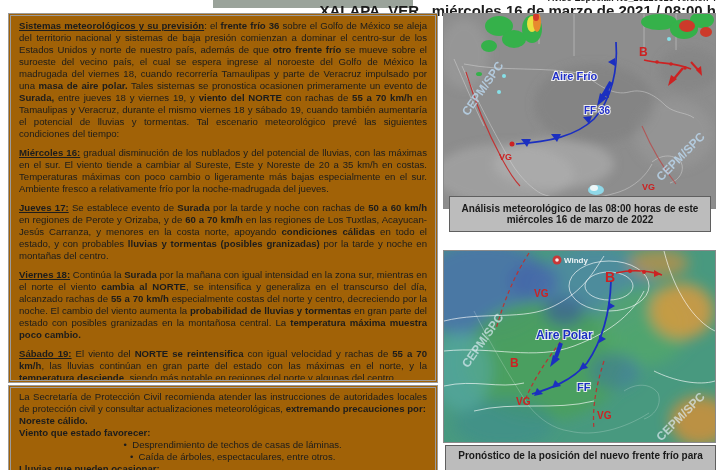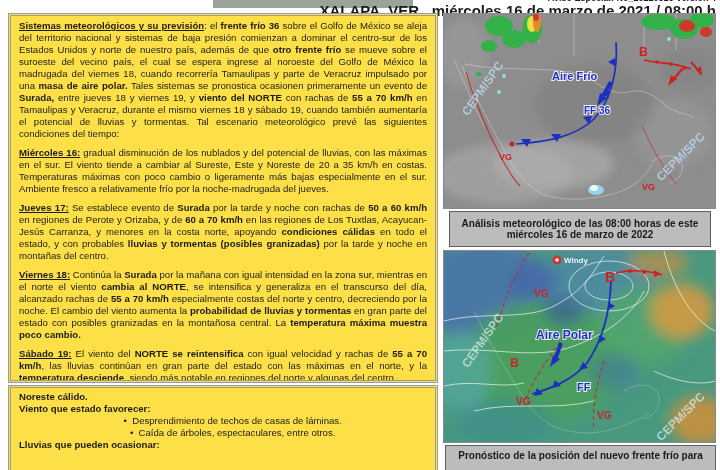--- a/index.html
+++ b/index.html
@@ -7,40 +7,40 @@
         font-family:"Liberation Sans",sans-serif;color:#1c1c1c;}
 
   
   .banner{position:absolute;left:213px;top:-17px;width:200px;height:25px;background:#9aa39a;
           color:#e2e7df;font-weight:bold;font-size:13px;text-align:center;line-height:25px;
           white-space:nowrap;overflow:hidden;}
   .meta-top{position:absolute;right:4px;top:-7px;font-size:9px;font-weight:bold;white-space:nowrap;}
   .dateline{position:absolute;right:4px;top:2px;font-size:15px;font-weight:bold;white-space:nowrap;}
 
   
-  .txtbox{position:absolute;left:8px;width:430px;border:3px double #9b9b9b;background:#fde047;
+  .txtbox{position:absolute;left:8px;width:430px;border:3px double #9b9b9b;background:#a16207;
           box-sizing:border-box;text-align:justify;font-size:9.6px;line-height:12px;overflow:hidden;}
   #box-forecast{top:13px;height:370px;padding:4px 8px 0 8px;}
   #box-advisory{top:385px;height:110px;padding:3px 8px 0 8px;}
   .para{margin:0 0 7px 0;}
   .b{font-weight:bold;}
   .u{text-decoration:underline;}
   .adv-line{position:relative;margin:0;}
   .adv-line .dot{display:inline-block;width:14px;margin-left:14px;}
   .adv-line.bullet{text-align:center;}
 
   
   .mapwrap{position:absolute;left:443px;width:273px;border:1px solid #8a8a8a;box-sizing:border-box;
            overflow:hidden;background:#8d8d8d;}
   #map-analysis{top:13px;height:196px;}
   #map-forecast{top:250px;height:193px;background:#e5e5e5;}
   .caption{position:absolute;background:#bcbcbc;border:1px solid #5f5f5f;box-sizing:border-box;
            font-size:10px;font-weight:bold;color:#1a1a1a;text-align:center;
            display:flex;align-items:center;justify-content:center;padding:2px 8px;}
-  #caption-analysis{left:449px;top:211px;width:262px;height:36px;}
+  #caption-analysis{left:449px;top:196px;width:262px;height:36px;}
   #caption-forecast{left:445px;top:445px;width:271px;height:30px;align-items:flex-start;padding-top:4px;}
 
   svg{display:block;}
   .maplabel{font-family:"Liberation Sans",sans-serif;font-weight:bold;
             paint-order:stroke;stroke:rgba(255,255,255,0.85);stroke-width:2px;}
   .wm{font-family:"Liberation Sans",sans-serif;font-weight:bold;opacity:0.85;}
 </style>
 </head>
 <body>
 
@@ -54,20 +54,21 @@
     <div>
         <p class="para"><span class="b u">Sistemas meteorológicos y su previsión</span><span>: el </span><span class="b">frente frío 36</span><span> sobre el Golfo de México se aleja del territorio nacional y sistemas de baja presión comienzan a dominar el centro-sur de los Estados Unidos y norte de nuestro país, además de que </span><span class="b">otro frente frío</span><span> se mueve sobre el suroeste del vecino país, el cual se espera ingrese al noroeste del Golfo de México la madrugada del viernes 18, cuando recorrería Tamaulipas y parte de Veracruz impulsado por una </span><span class="b">masa de aire polar.</span><span> Tales sistemas se pronostica ocasionen primeramente un evento de </span><span class="b">Surada,</span><span> entre jueves 18 y viernes 19, y </span><span class="b">viento del NORTE</span><span> con rachas de </span><span class="b">55 a 70 km/h</span><span> en Tamaulipas y Veracruz, durante el mismo viernes 18 y sábado 19, cuando también aumentaría el potencial de lluvias y tormentas. Tal escenario meteorológico prevé las siguientes condiciones del tiempo:</span></p>
         <p class="para"><span class="b u">Miércoles 16:</span><span> gradual disminución de los nublados y del potencial de lluvias, con las máximas en el sur. El viento tiende a cambiar al Sureste, Este y Noreste de 20 a 35 km/h en costas. Temperaturas máximas con poco cambio o ligeramente más bajas especialmente en el sur. Ambiente fresco a relativamente frío por la noche-madrugada del jueves.</span></p>
         <p class="para"><span class="b u">Jueves 17:</span><span> Se establece evento de </span><span class="b">Surada</span><span> por la tarde y noche con rachas de </span><span class="b">50 a 60 km/h</span><span> en regiones de Perote y Orizaba, y de </span><span class="b">60 a 70 km/h</span><span> en las regiones de Los Tuxtlas, Acayucan-Jesús Carranza, y menores en la costa norte, apoyando </span><span class="b">condiciones cálidas</span><span> en todo el estado, y con probables </span><span class="b">lluvias y tormentas (posibles granizadas)</span><span> por la tarde y noche en montañas del centro.</span></p>
         <p class="para"><span class="b u">Viernes 18:</span><span> Continúa la </span><span class="b">Surada</span><span> por la mañana con igual intensidad en la zona sur, mientras en el norte el viento </span><span class="b">cambia al NORTE</span><span>, se intensifica y generaliza en el transcurso del día, alcanzado rachas de </span><span class="b">55 a 70 km/h</span><span> especialmente costas del norte y centro, decreciendo por la noche. El cambio del viento aumenta la </span><span class="b">probabilidad de lluvias y tormentas</span><span> en gran parte del estado con posibles granizadas en la montañosa central. La </span><span class="b">temperatura máxima muestra poco cambio.</span></p>
         <p class="para"><span class="b u">Sábado 19:</span><span>  El viento del </span><span class="b">NORTE se reintensifica</span><span> con igual velocidad y rachas de </span><span class="b">55 a 70 km/h</span><span>, las lluvias continúan en gran parte del estado con las máximas en el norte, y la </span><span class="b">temperatura desciende</span><span>, siendo más notable en regiones del norte y algunas del centro.</span></p>
       </div>
   </div>
 
   <div class="txtbox" id="box-advisory">
+    <p class="para" style="margin-bottom:0;"><span>La Secretaría de Protección Civil recomienda atender las instrucciones de autoridades locales de protección civil y consultar actualizaciones meteorológicas, </span><span class="b">extremando precauciones por:</span></p>
     <div>
         <div class="adv-line"><span><span class="b">Noreste cálido.</span></span></div>
         <div class="adv-line"><span><span class="b">Viento que estado favorecer:</span></span></div>
         <div class="adv-line bullet"><span class="dot">•</span><span><span>Desprendimiento de techos de casas de láminas.</span></span></div>
         <div class="adv-line bullet"><span class="dot">•</span><span><span>Caída de árboles, espectaculares, entre otros.</span></span></div>
         <div class="adv-line"><span><span class="b">Lluvias que pueden ocasionar:</span></span></div>
       </div>
   </div>
 
   <div class="mapwrap" id="map-analysis">

